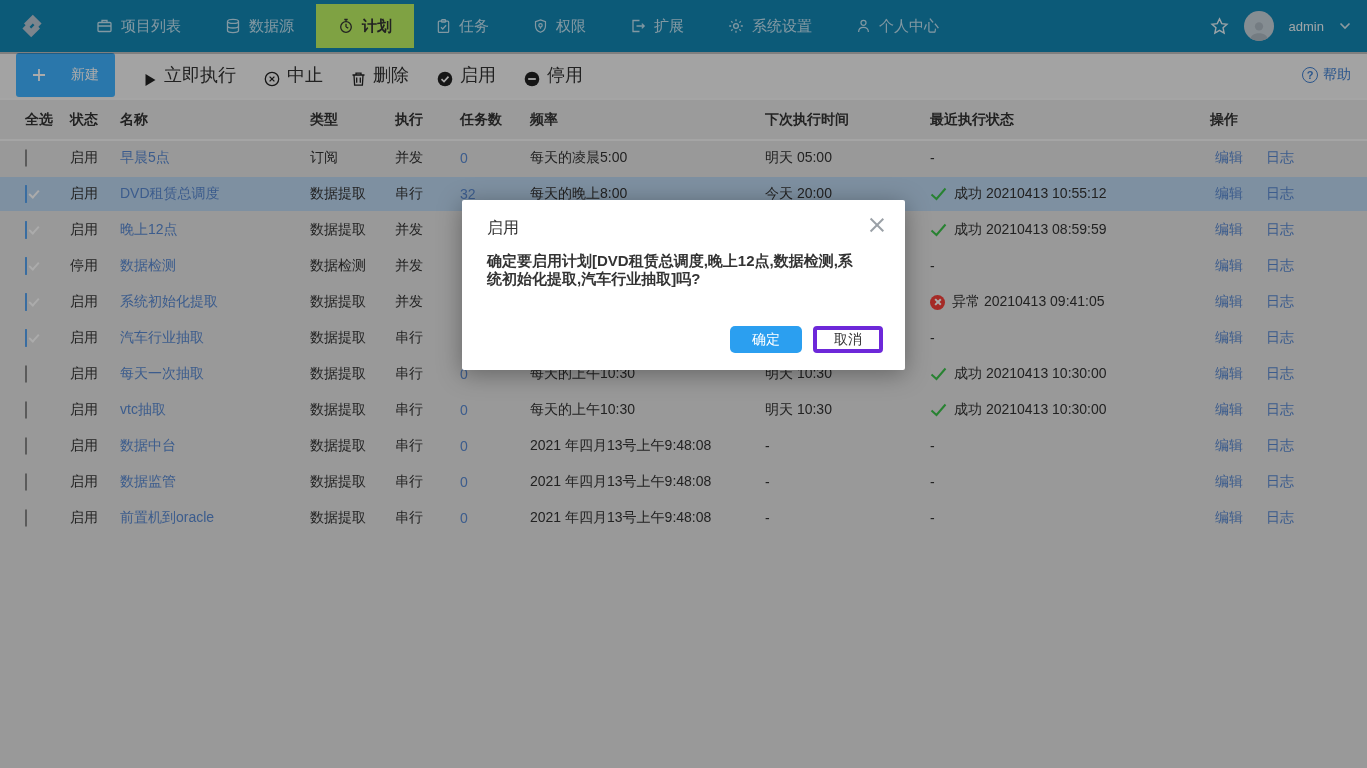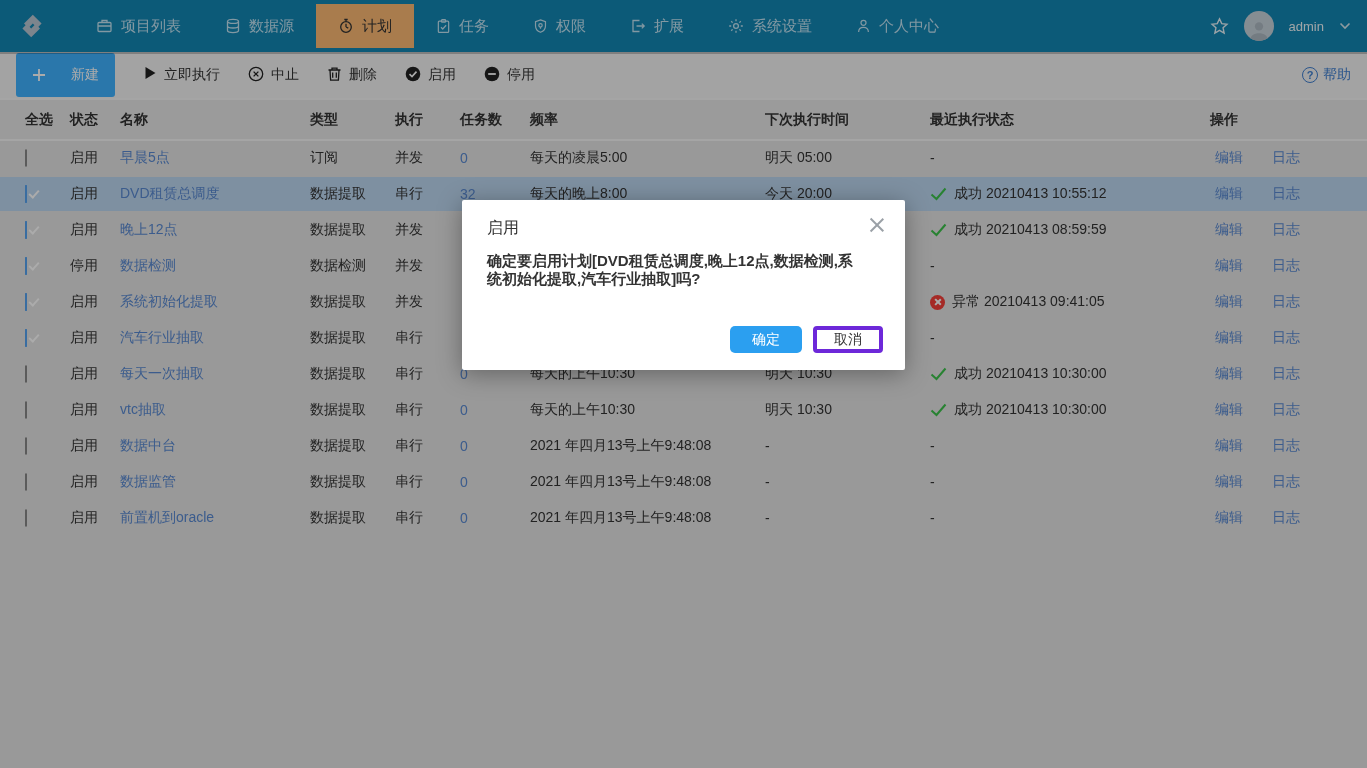--- a/index.html
+++ b/index.html
@@ -20,21 +20,21 @@
     position:relative; z-index:1;
   }
   .logo { margin:0 26px 0 16px; color:#b9c6d2; }
   .nav-items { display:flex; height:44px; }
   .nav-item {
     display:flex; align-items:center; gap:8px;
     padding:0 22px; height:44px;
     color:#c2e3f2; font-size:15px; cursor:pointer; white-space:nowrap;
   }
   .nav-item .nico { display:flex; }
-  .nav-item.active { background:#fdba74; color:#333; }
+  .nav-item.active { background:#bef264; color:#333;font-weight:bold; }
   .nav-right { margin-left:auto; display:flex; align-items:center; gap:15px; padding-right:16px; }
   .star { color:#e7f3f9; }
   .avatar {
     width:30px; height:30px; border-radius:50%;
     background:#c7d2da; display:flex; align-items:flex-end; justify-content:center;
     overflow:hidden;
   }
   .user-name { color:#eef6fa; font-size:13px; }
   .caret { color:#d6e7ef; }
 
@@ -44,22 +44,22 @@
     display:flex; align-items:center; padding:0 16px; gap:28px;
     border-bottom:2px solid #f6f6f6;
   }
   .btn-new {
     display:flex; align-items:center; gap:25px;
     background:var(--primary-dim,#3fb2ff); color:#fff;
     height:44px; padding:0 16px; border:none; border-radius:3px;
     font-size:14px; cursor:pointer; font-family:inherit;
   }
   .tool-btn {
-    display:flex; align-items:flex-start; gap:7px;
-    background:none; border:none; color:#333; font-size:14px; cursor:pointer; font-family:Liberation Sans, sans-serif;
+    display:flex; align-items:flex-end; gap:7px;
+    background:none; border:none; color:#333; font-size:18px; cursor:pointer; font-family:Liberation Sans, sans-serif;
   }
   .tool-btn .tico { display:flex; color:#222; }
   .help-btn {
     margin-left:auto; display:flex; align-items:center; gap:5px;
     background:none; border:none; color:var(--help-link,#3f7fd0); font-size:14px; cursor:pointer; font-family:inherit;
   }
   .qmark {
     width:16px; height:16px; border:1.4px solid var(--help-link,#3f7fd0); border-radius:50%;
     display:flex; align-items:center; justify-content:center; font-size:11px; font-weight:bold;
   }
@@ -99,21 +99,21 @@
   .r-ok { color:var(--success,#3cc24b); display:none; }
   .r-err {
     width:15px; height:15px; border-radius:50%; background:var(--error,#f63f39);
     position:relative; display:none;
   }
   .r-err::before,.r-err::after {
     content:""; position:absolute; left:7px; top:3.5px; width:1.8px; height:8px; background:#fff;
   }
   .r-err::before { transform:rotate(45deg); }
   .r-err::after { transform:rotate(-45deg); }
-  .c-actions { display:flex; gap:29px; padding-left:5px; }
+  .c-actions { display:flex; gap:23px; padding-left:5px; }
 
   
   .shade {
     position:absolute; inset:0; background:rgba(0,0,0,0.33); z-index:50;
   }
   .modal {
     position:absolute; left:462px; top:200px; width:443px; height:170px;
     background:#fff; border-radius:2px; z-index:60;
     box-shadow:0 4px 24px rgba(0,0,0,0.35);
   }

